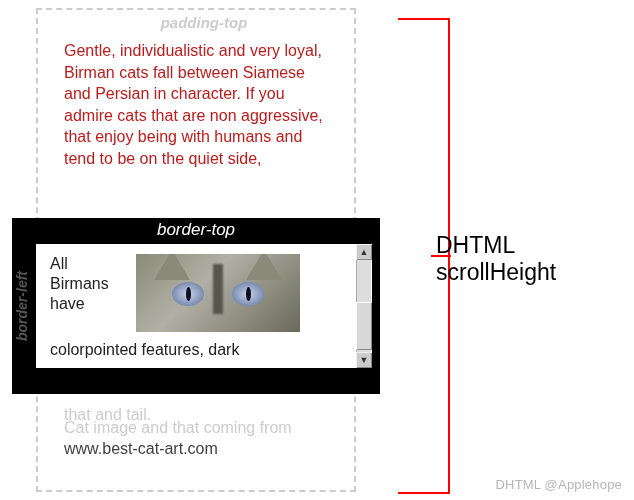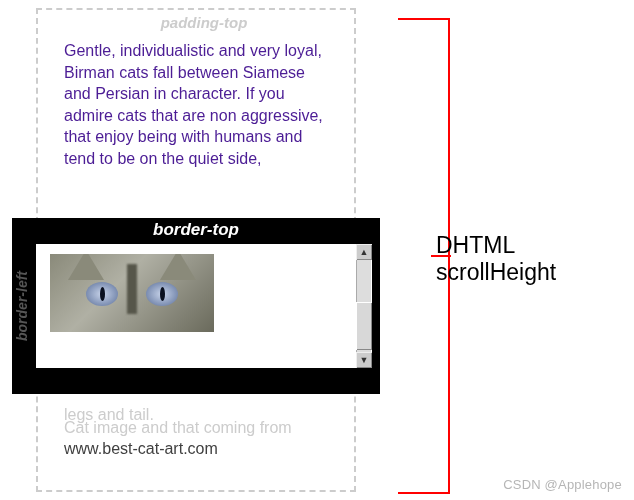--- a/index.html
+++ b/index.html
@@ -35,21 +35,21 @@
     color: #ccc;
     font-size: 15px;
   }
   .ghost-label.top { top: 4px; }
   .ghost-label.bottom { bottom: 4px; }
   .ghost-text {
     position: absolute;
     left: 26px;
     top: 30px;
     width: 268px;
-    color: #4c1d95;
+    color: #b91c1c;
     font-size: 16px;
     line-height: 1.35;
   }
   .ghost-text-2 {
     position: absolute;
     left: 26px;
     bottom: 30px;
     width: 268px;
     color: #ccc;
     font-size: 16px;
@@ -90,21 +90,21 @@
     justify-content: center;
   }
   .viewport .top-label,
   .viewport .bottom-label {
     position: absolute;
     left: 0;
     width: 100%;
     text-align: center;
     color: #fff;
     font-style: italic;
-    font-weight: bold;
+    font-weight: normal;
     font-size: 17px;
   }
   .viewport .top-label { top: 2px; }
   .viewport .bottom-label { bottom: 2px; }
   .viewport .inner {
     position: absolute;
     left: 24px;
     top: 26px;
     right: 8px;
     bottom: 26px;
@@ -239,51 +239,53 @@
     letter-spacing: 0.2px;
   }
 </style>
 </head>
 <body>
 
 <div class="stage">
   <div class="ghost-box">
     <div class="ghost-label top">padding-top</div>
     <div class="ghost-text">Gentle, individualistic and very loyal, Birman cats fall between Siamese and Persian in character. If you admire cats that are non aggressive, that enjoy being with humans and tend to be on the quiet side,</div>
-    <div class="ghost-fragment">legs and tail.</div>
+    <div class="ghost-fragment">that and tail.</div>
     <div class="ghost-text-2">
       <span>Cat image and that coming from </span><span class="link">www.best-cat-art.com</span>
     </div>
   </div>
 
   <div class="viewport">
     <div class="side-label-left">border-left</div>
     <div class="top-label">border-top</div>
     <div class="inner">
       <div class="content">
         <div class="row1">
+          <div class="t1">All Birmans have</div>
           <div class="cat" aria-label="cat-face">
             <div class="ear-l"></div>
               <div class="ear-r"></div>
             <div class="stripe"></div>
             <div class="eye-l"></div>
               <div class="eye-r"></div>
           </div>
         </div>
+        <div class="row2">colorpointed features, dark</div>
       </div>
       <div class="scrollbar">
         <div class="arrow up">▲</div>
         <div class="thumb"></div>
         <div class="arrow down">▼</div>
       </div>
     </div>
   </div>
 
   <div class="bracket">
     <div class="ht"></div>
     <div class="v"></div>
     <div class="hb"></div>
     <div class="tick"></div>
   </div>
 </div>
 
 <div class="legend">DHTML scrollHeight</div>
-<div class="watermark">CSDN @Applehope</div>
+<div class="watermark">DHTML @Applehope</div>
 
 </body></html>

